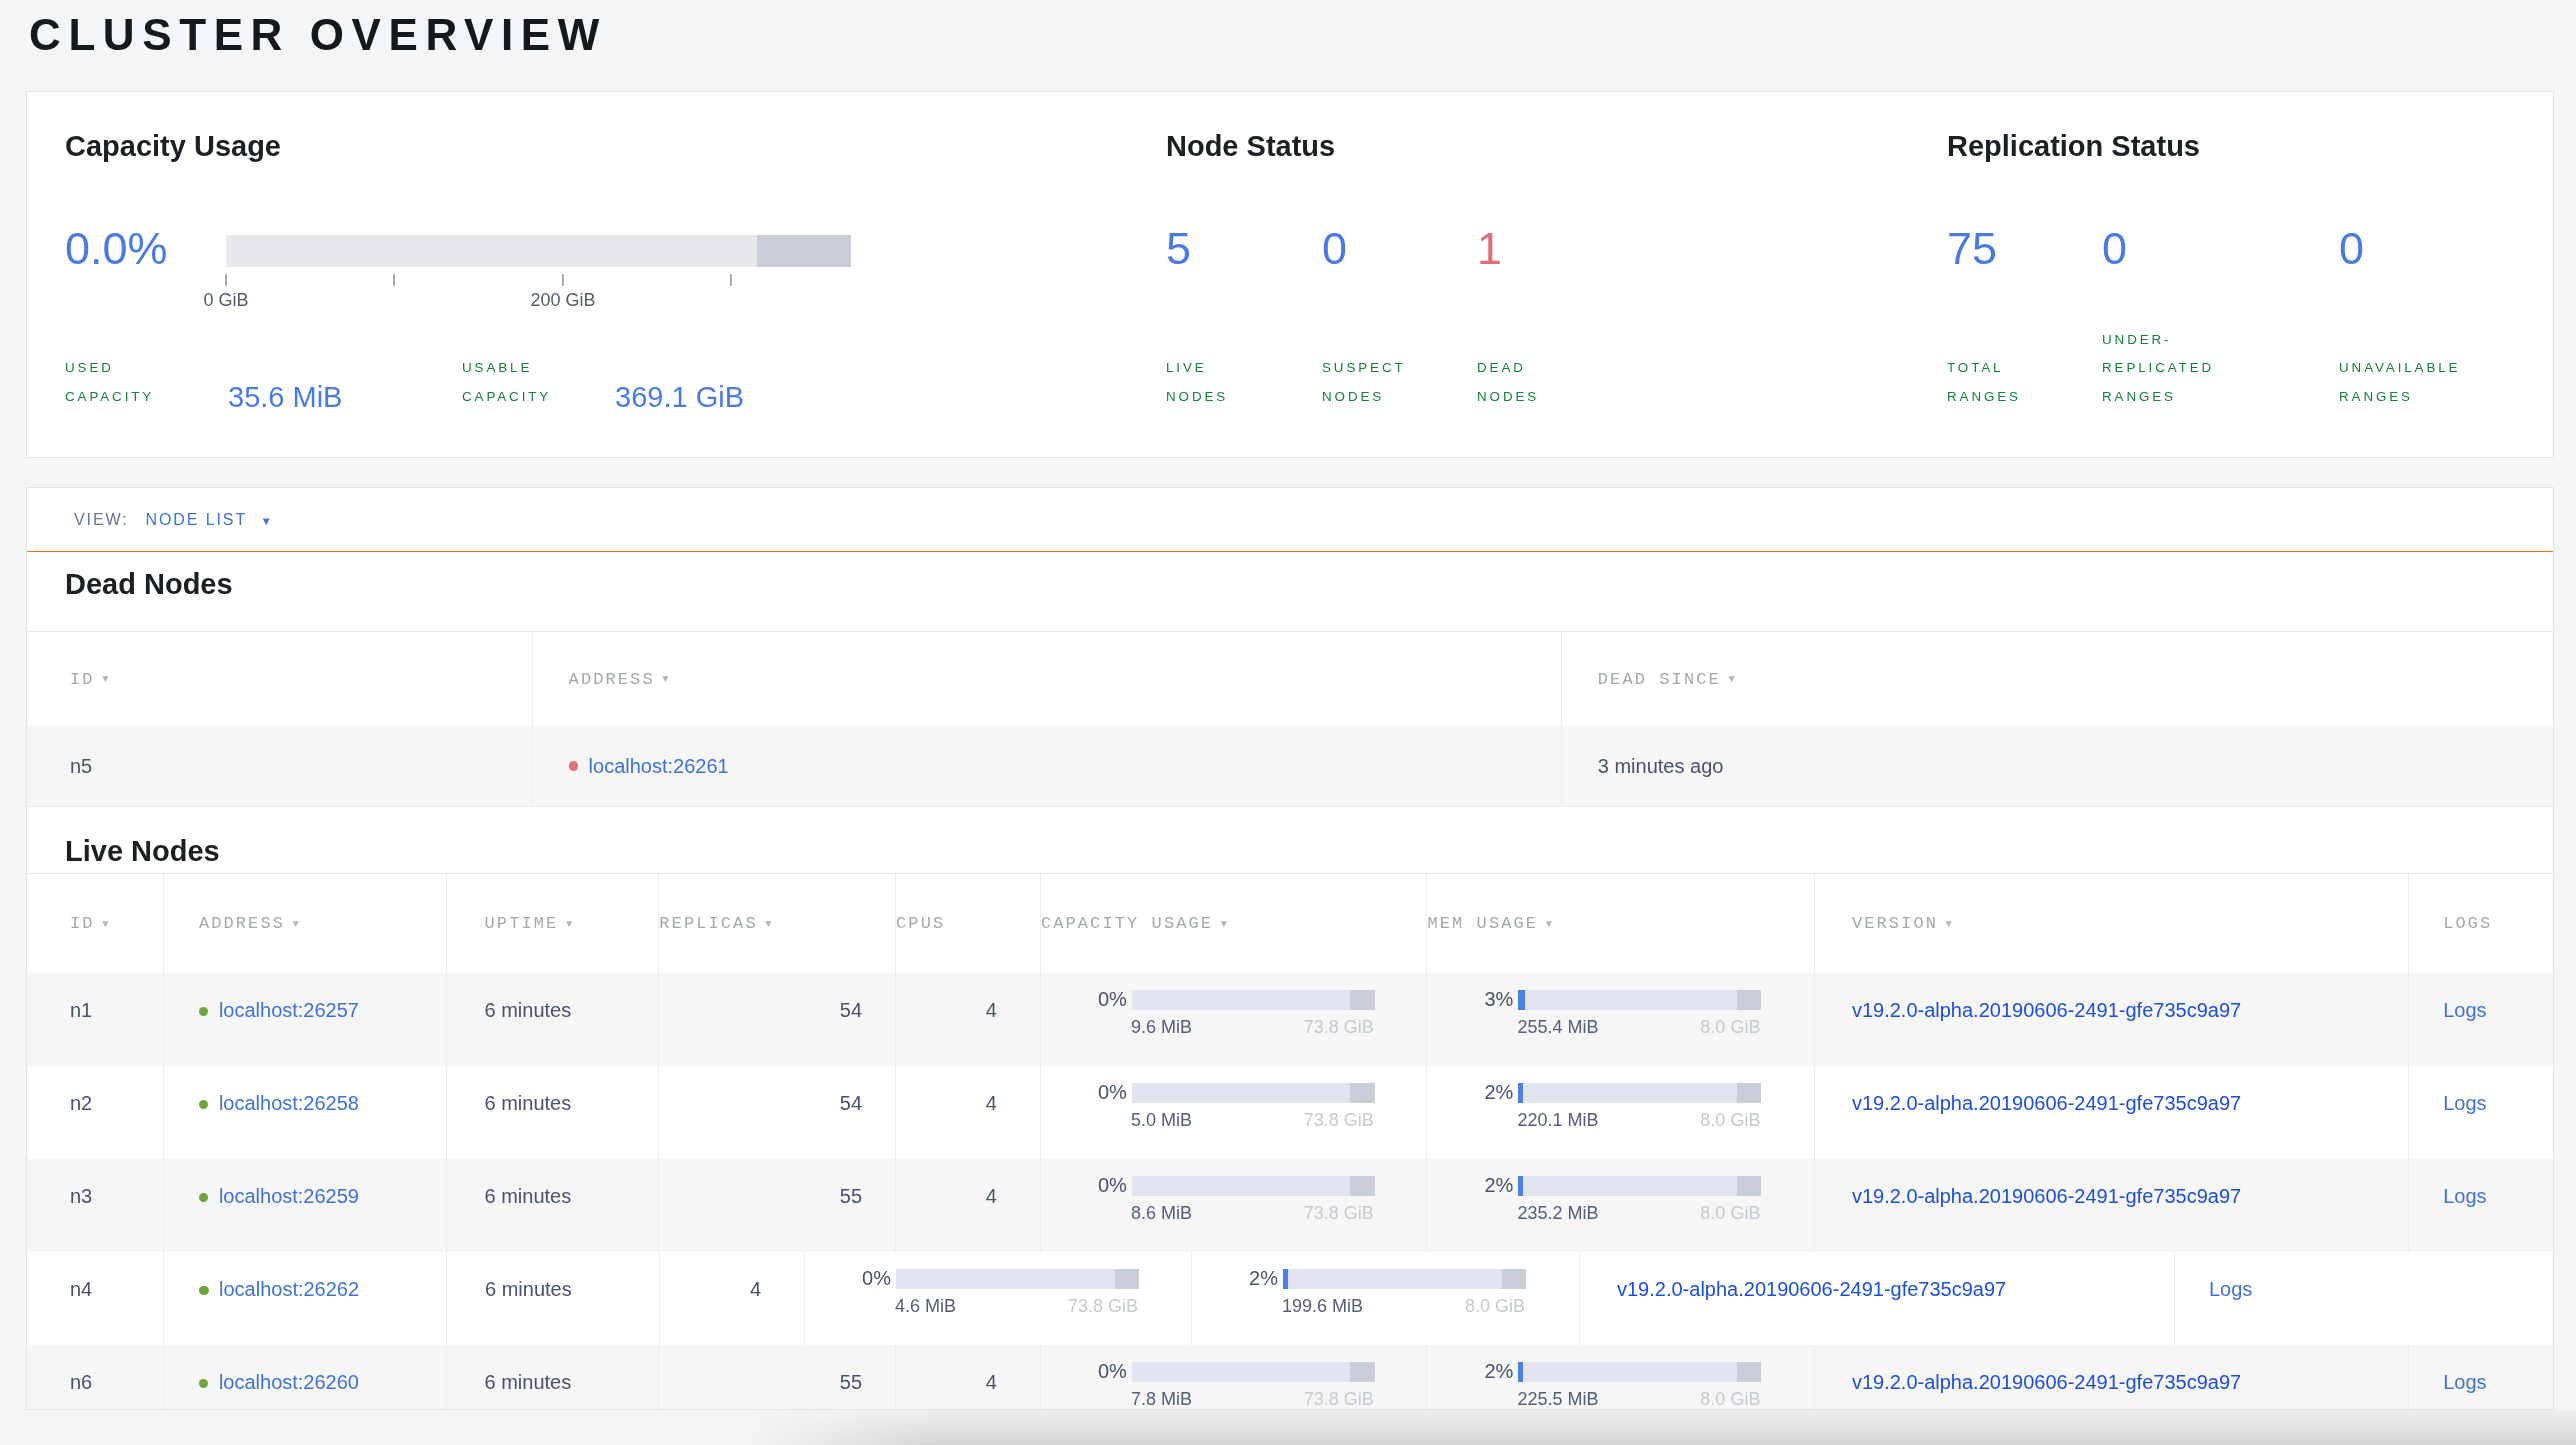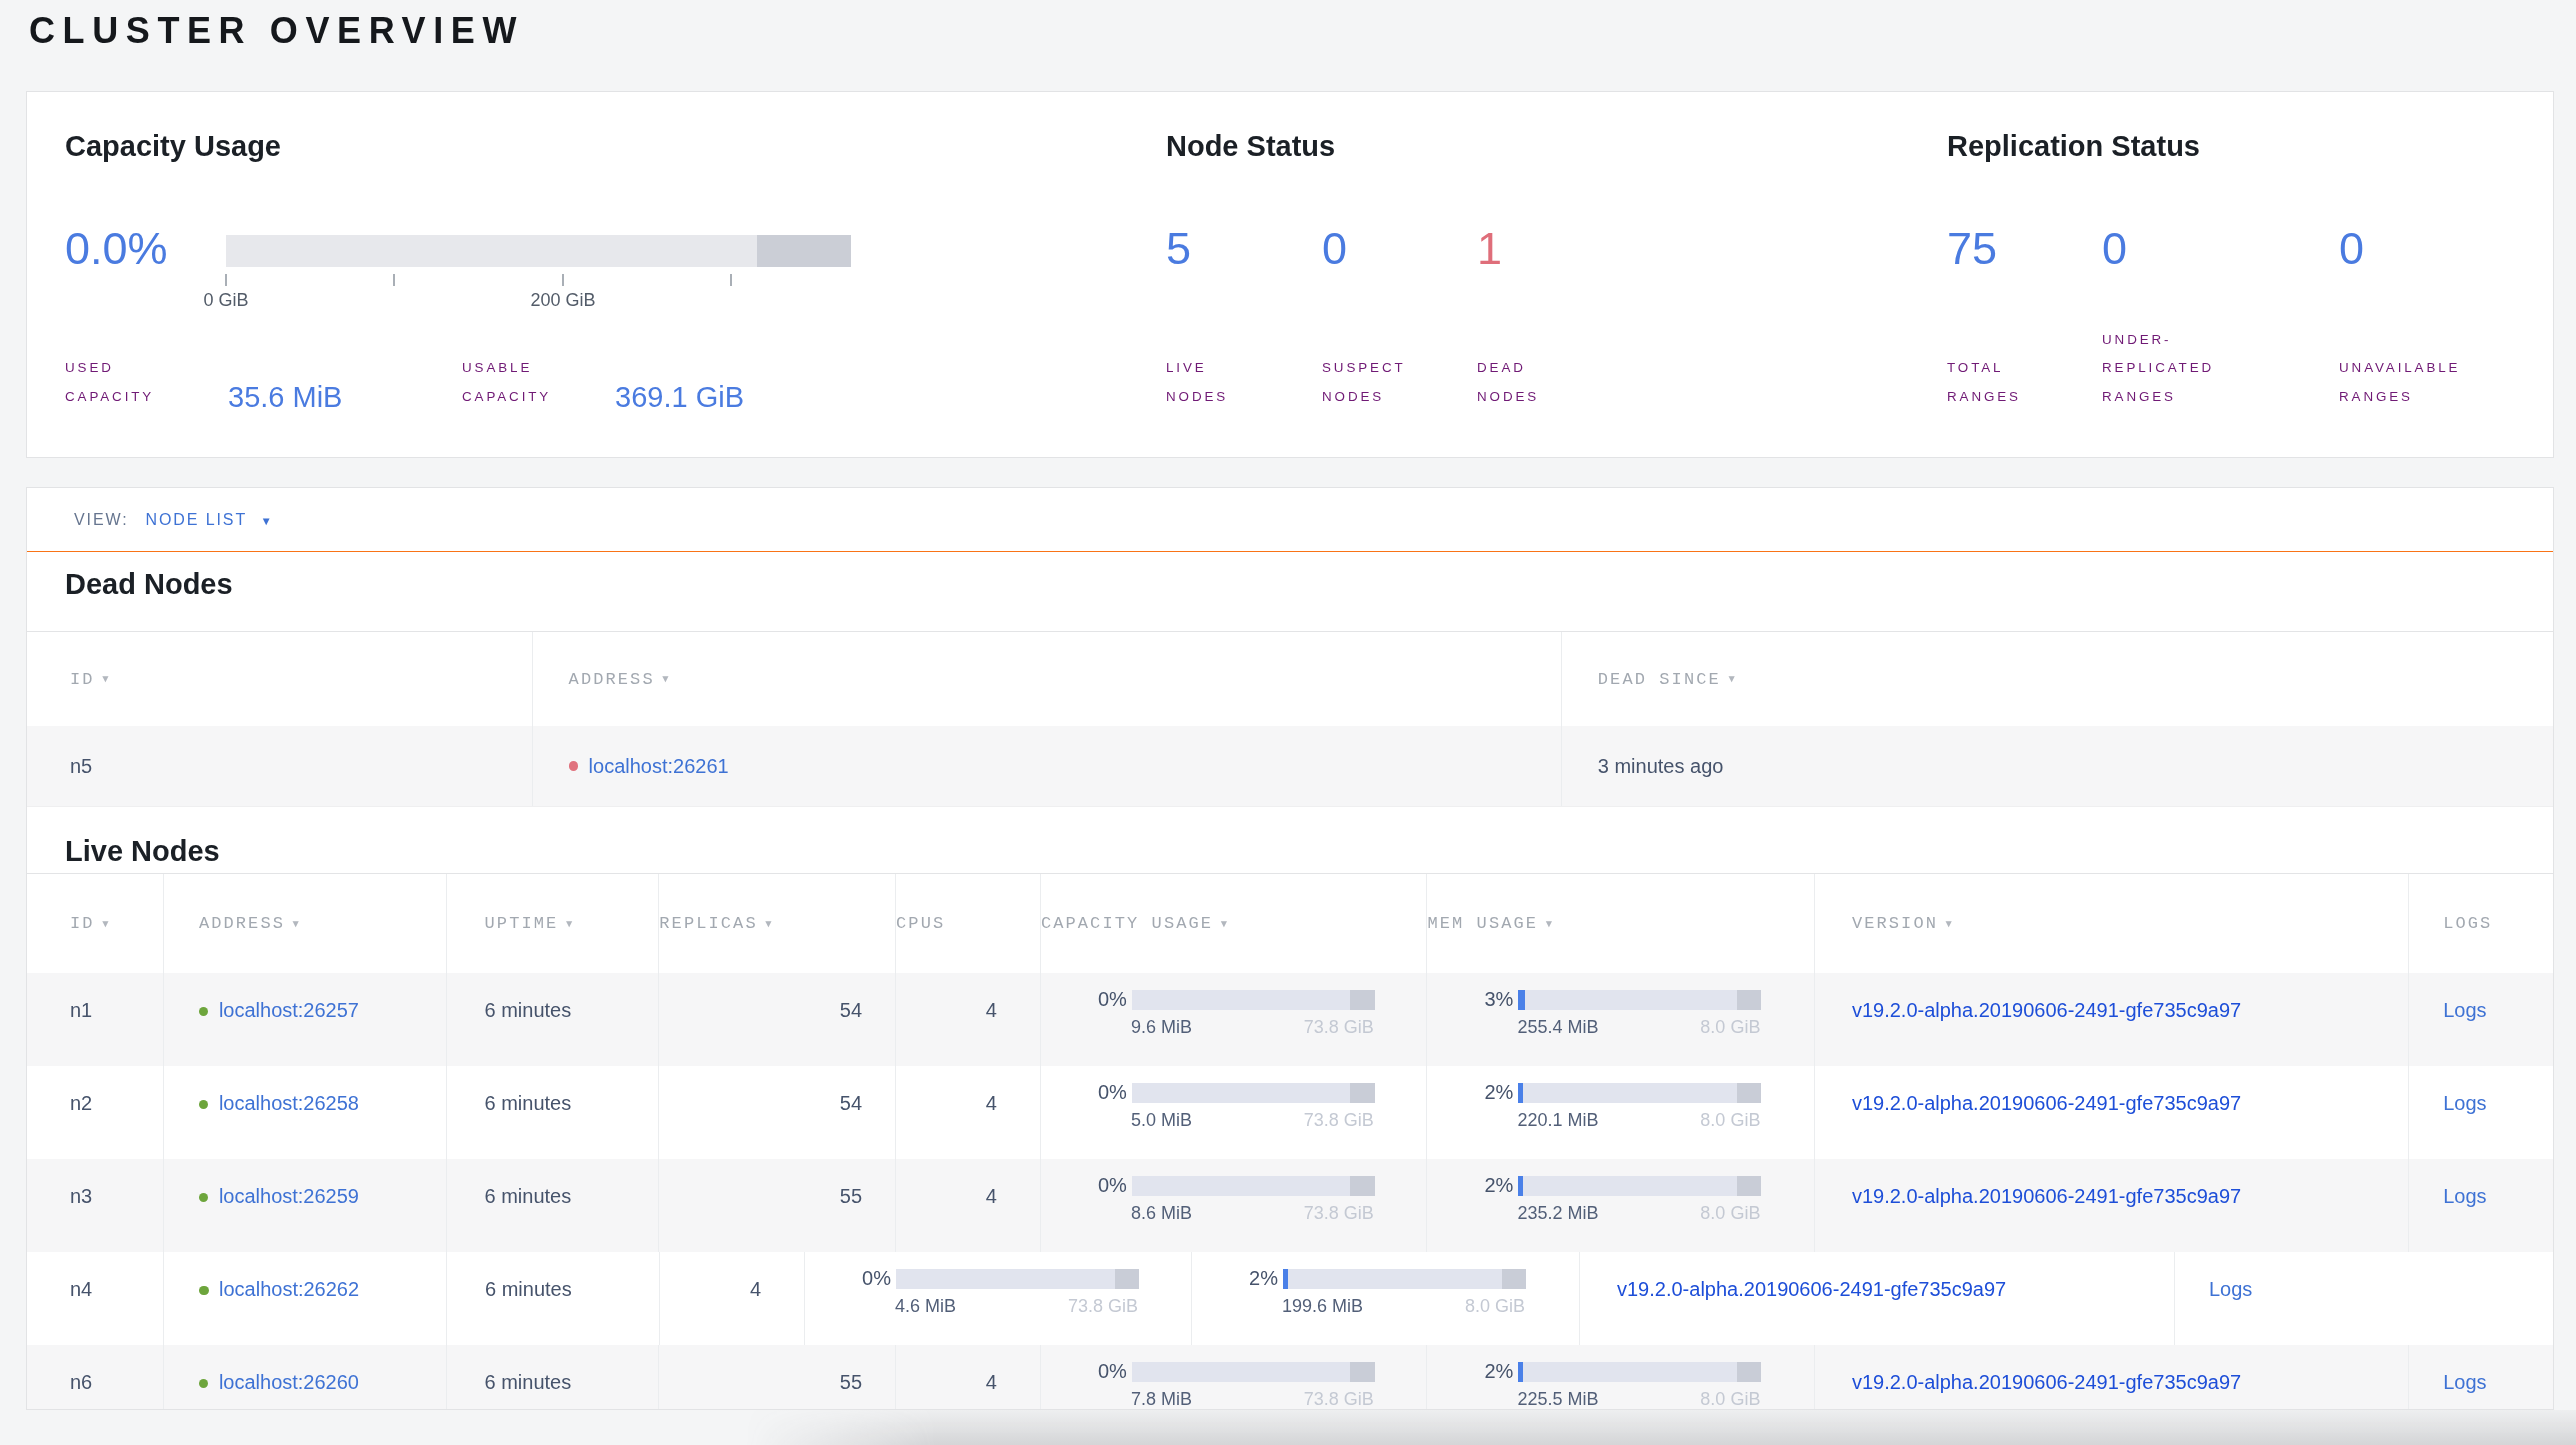--- a/index.html
+++ b/index.html
@@ -1,31 +1,31 @@
 <!DOCTYPE html>
 <html><head>
 <meta charset="utf-8">
 <style>
   * { margin:0; padding:0; box-sizing:border-box; }
   html,body { background:#f4f5f6; }
   body { font-family:"Liberation Sans","DejaVu Sans",sans-serif; }
   #stage { position:relative; width:2576px; height:1446px; background:#f4f5f6; overflow:hidden; }
 
   
-  .page-title { position:absolute; left:29px; top:9.5px; font-size:36px; font-weight:700;
+  .page-title { position:absolute; left:29px; top:9.5px; font-size:44px; font-weight:700;
     letter-spacing:7.6px; color:#15181c; }
 
   
   .card { position:absolute; background:#fff; border:1px solid #e2e3e5; }
   #summary-card { left:26px; top:91px; width:2528px; height:367px; }
   .sec-title { position:absolute; top:38px; font-size:29px; font-weight:700; color:#1b2026; }
   .stat-num { position:absolute; top:134px; font-size:45px; color:#4a7be0; line-height:1; }
   .stat-num.red { color:#df6e7a; }
   .stat-label { position:absolute; bottom:45px; font-size:13.4px; letter-spacing:2.9px;
-    color:#701a75; line-height:2.15; white-space:pre-line; width:181px; }
+    color:#15803d; line-height:2.15; white-space:pre-line; width:181px; }
 
   
   .gauge-pct { left:38px; }
   .gauge-bar { position:absolute; left:199px; top:143px; width:625px; height:32px; background:#e7e8ec; }
   .gauge-dark { position:absolute; right:0; top:0; bottom:0; width:15%; background:#cbced6; }
   .gauge-fill { position:absolute; left:0; top:0; bottom:0; background:#4a80e8; }
   .gauge-tick { position:absolute; top:182px; width:1.9px; height:12.4px; background:#a9afb6; }
   .tick-label { position:absolute; top:198px; font-size:18px; color:#535c69; transform:translateX(-50%); white-space:nowrap; }
   .cap-value { position:absolute; bottom:43px; font-size:29px; color:#4a7be0; }
 

